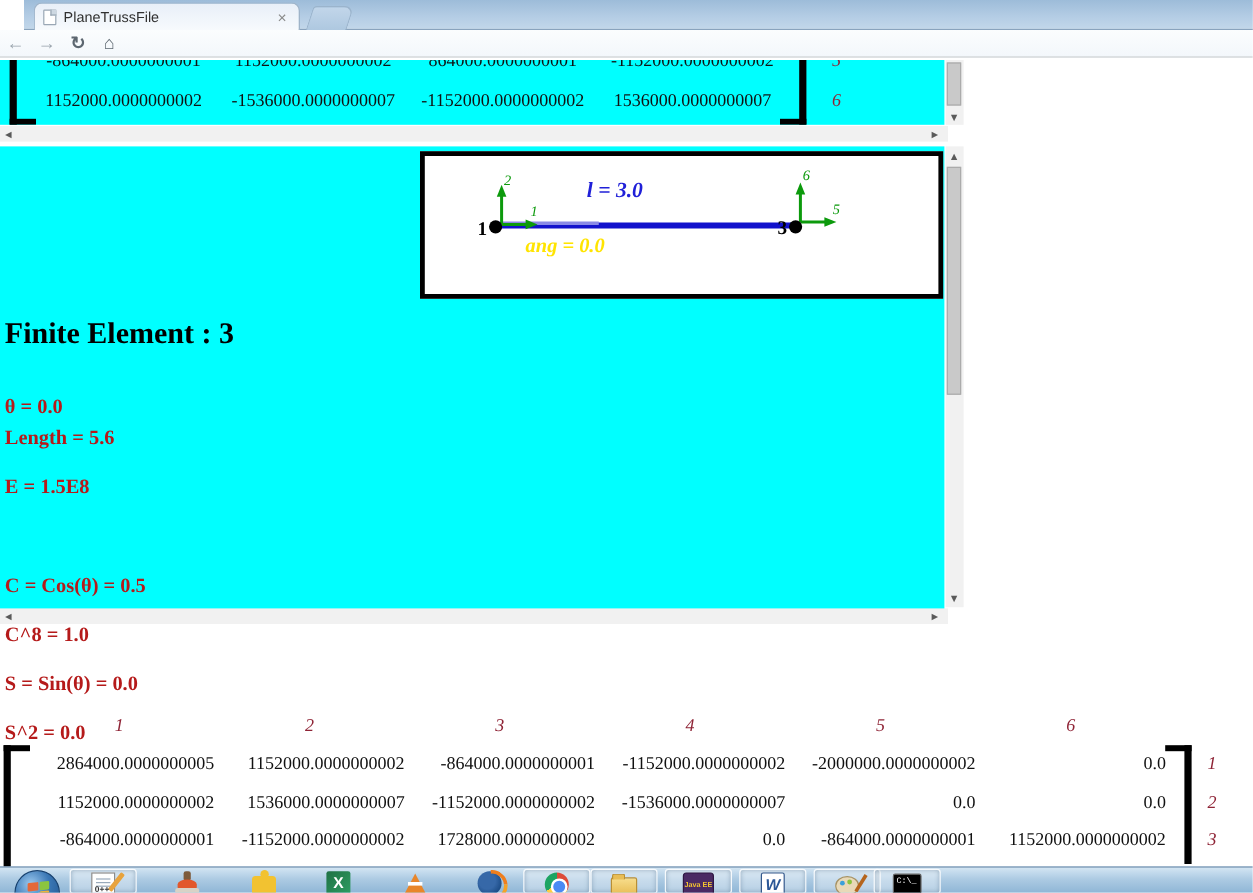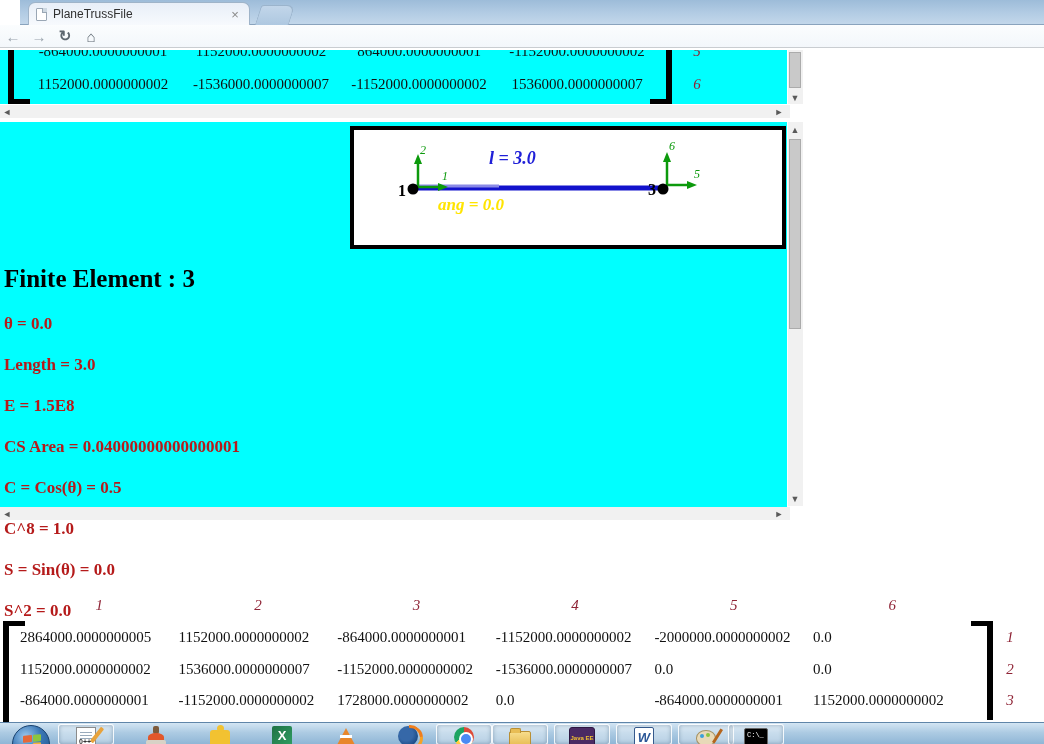--- a/index.html
+++ b/index.html
@@ -45,33 +45,33 @@
   .sb-track { position:absolute; background:#f1f1f1; }
   .sb-thumb { position:absolute; background:#c9c9c9; border:1px solid #ababab; }
   .sb-arrow { position:absolute; color:#5a5a5a; font-size:9px; line-height:12px; width:14px; text-align:center; }
 
   
   .sec2 { position:absolute; top:122px; left:0; width:787px; height:388px; background:#00ffff; }
   .fe-title { position:absolute; left:4px; top:143px; font-family:"Liberation Serif", serif;
     font-weight:bold; font-size:25px; color:#000; }
   .prop { position:absolute; left:4px; font-family:"Liberation Serif", serif; font-weight:bold;
     font-size:17px; color:#b51a1a; }
-  .p0{top:192px}.p1{top:233px}.p2{top:274px}.p3{top:315px}.p4{top:356px}.p5{top:397px}.p6{top:438px}.p7{top:479px}
+  .p0{top:207px}.p1{top:233px}.p2{top:274px}.p3{top:315px}.p4{top:356px}.p5{top:397px}.p6{top:438px}.p7{top:479px}
 
   .diagram-box { position:absolute; left:350px; top:126px; width:436px; height:123px;
     background:#fff; border:4px solid #000; }
 
   
   .asm-title { position:absolute; left:5px; top:544px; font-family:"Liberation Serif", serif;
     font-weight:bold; font-style:italic; font-size:22px; color:#2121d6; }
   .hdr-row { position:absolute; left:20px; top:597px; width:952px; display:flex; }
   .hdr-cell { width:158.6px; text-align:center; font-family:"Liberation Serif", serif;
     font-style:italic; font-size:15px; color:#8f2436; }
   .asm-row { position:absolute; left:20px; width:952px; display:flex; }
-  .asm-cell { width:158.6px; text-align:left; font-family:"Liberation Serif", serif; font-size:15px; color:#111; }
+  .asm-cell { width:158.6px; text-align:right; font-family:"Liberation Serif", serif; font-size:15px; color:#111; }
   .asm-label { position:absolute; left:998px; width:24px; text-align:center;
     font-family:"Liberation Serif", serif; font-style:italic; font-size:15px; color:#8f2436; }
   .r1{top:629px}.r2{top:661px}.r3{top:692px}
 
   
   .taskbar { position:absolute; top:722px; left:0; width:1044px; height:22px; overflow:hidden;
     background:linear-gradient(180deg,#d3e5f3 0%,#adcbe3 45%,#8fb6d6 100%);
     border-top:1px solid #5f85a9; }
   .tb-btn { position:absolute; top:1px; width:56px; height:21px; border-radius:3px; }
   .tb-btn.pressed { background:rgba(255,255,255,0.35); border:1px solid rgba(255,255,255,0.8);
@@ -175,23 +175,22 @@
   </div>
 
   <div class="sb-track" style="left:0;top:105px;width:790px;height:13px;">
     <span class="sb-arrow" style="left:0;top:1px;">◄</span>
     <span class="sb-arrow" style="left:772px;top:1px;">►</span>
   </div>
 
   <div class="sec2">
     <div class="fe-title">Finite Element : 3</div>
     <div class="prop p0">θ = 0.0</div>
-    <div class="prop p1">Length = 3.0</div>
+    <div class="prop p1">Length = 5.6</div>
     <div class="prop p2">E = 1.5E8</div>
-    <div class="prop p3">CS Area = 0.04000000000000001</div>
     <div class="prop p4">C = Cos(θ) = 0.5</div>
     <div class="prop p5">C^8 = 1.0</div>
     <div class="prop p6">S = Sin(θ) = 0.0</div>
     <div class="prop p7">S^2 = 0.0</div>
   </div>
 
   <div class="diagram-box">
     <svg width="428" height="115" viewBox="0 0 428 115">
 
       <line x1="59" y1="58" x2="309" y2="58" stroke="#1212cc" stroke-width="5"></line>

